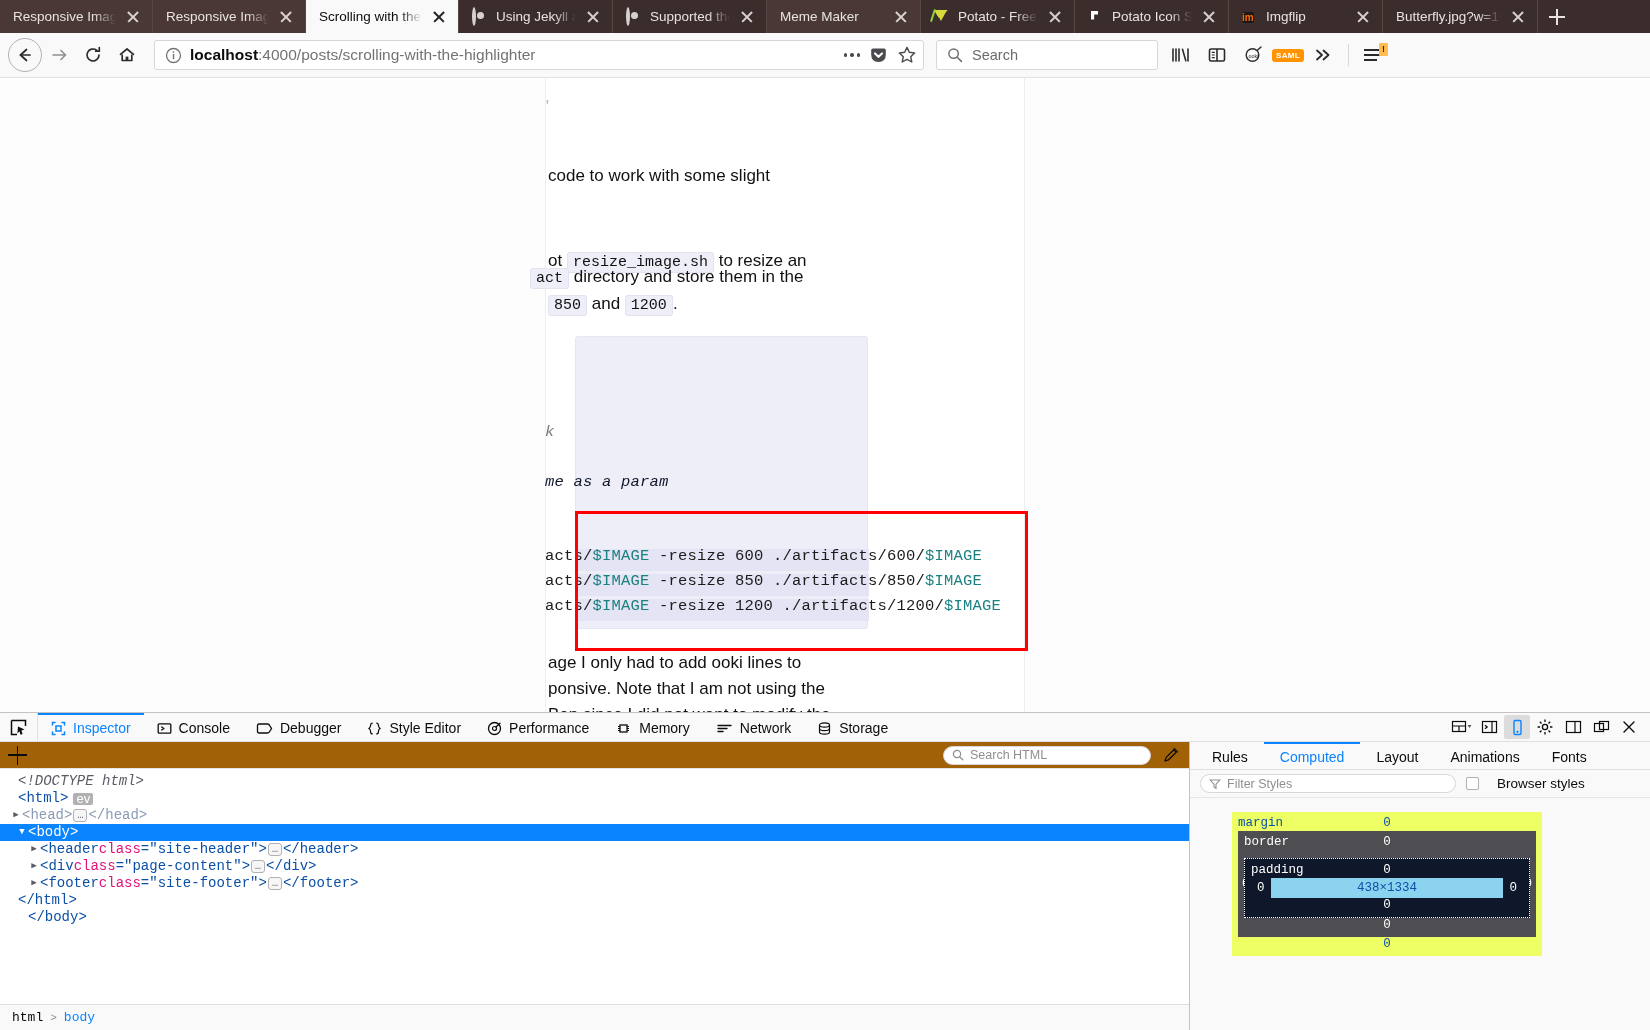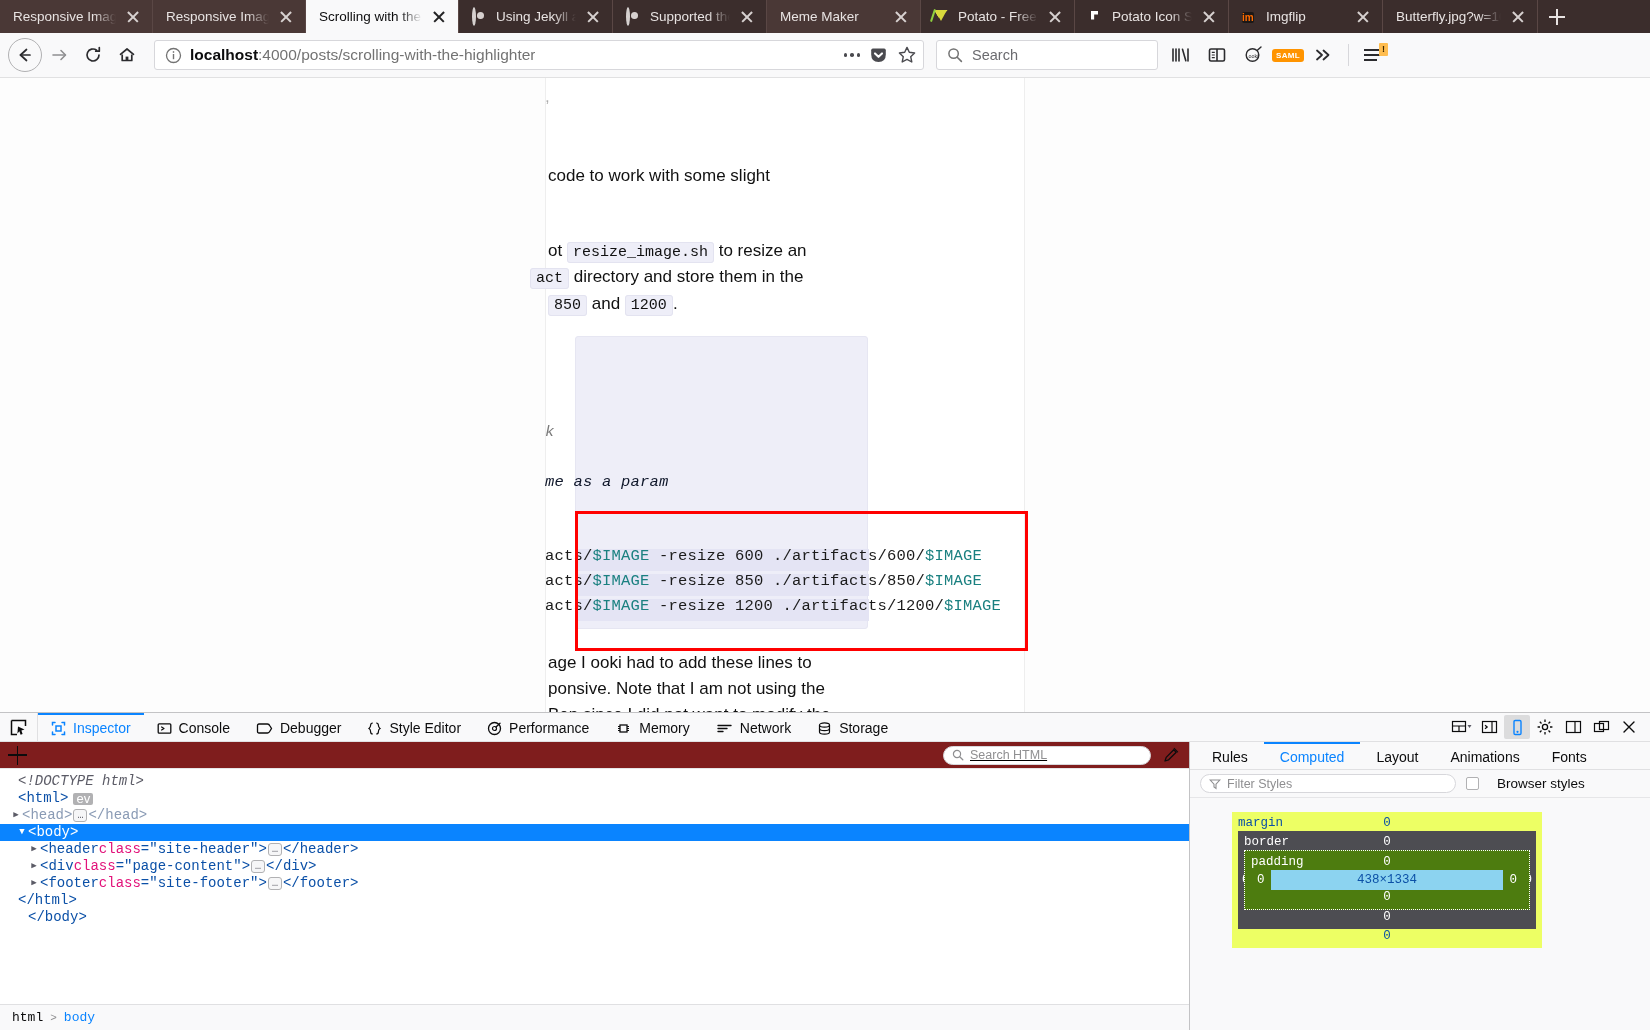--- a/index.html
+++ b/index.html
@@ -194,21 +194,21 @@
   .dt-ibtn {
     width: 26px; height: 24px; display:flex; align-items:center; justify-content:center;
     border-radius:2px;
   }
   .dt-ibtn.sel { background: #dcdcdd; color:#0a84ff; }
 
   .dt-body { flex: 1 1 auto; display: flex; min-height: 0; }
   .dt-left { flex: 1 1 auto; display:flex; flex-direction:column; min-width:0; border-right: 1px solid #c3c3c5;}
   .dt-subbar {
     height: 27px; display:flex; align-items:center; border-bottom:1px solid #e6e6e8;
-    background:#7f1d1d; padding: 0 8px; gap: 8px; text-decoration: underline;
+    background:#a16207; padding: 0 8px; gap: 8px;
   }
   .add-node { width:20px; height:20px; position:relative; }
   .add-node::before{content:"";position:absolute;left:0;top:9px;width:19px;height:1.8px;background:#0c0c0d;}
   .add-node::after{content:"";position:absolute;left:8.6px;top:0.5px;width:1.8px;height:19px;background:#0c0c0d;}
   .searchhtml {
     margin-left: auto; width: 208px; height: 19px; border: 1px solid #d7d7db;
     border-radius: 10px; background: #fff; display:flex; align-items:center;
     gap:6px; padding: 0 8px; font-size: 12.5px; color: #8f8f91;
   }
   .pencil { width: 22px; height:20px; display:flex; align-items:center; justify-content:center;}
@@ -271,21 +271,21 @@
   .chkbox { width:13px; height:13px; border:1px solid #b1b1b3; border-radius:2px; background:#fff;}
 
   
   .boxmodel-area { flex:1 1 auto; position: relative; }
   .bm {
     position:absolute; left: 42px; top: 14px; width: 310px;
     font-family:"Liberation Mono", monospace; font-size: 12.5px; color:#0b50a7;
   }
   .bm-margin { background:#edff64; padding: 4px 6px; position:relative; }
   .bm-border { background:#4d4d52; padding: 4px 6px; position:relative; color:#fff;}
-  .bm-padding { background:#4d7c0f; padding: 4px 6px; position:relative; border:1px dotted #fff;}
+  .bm-padding { background:#0f172a; padding: 4px 6px; position:relative; border:1px dotted #fff;margin-top:8px;}
   .bm-content {
     background:#8cd3f0; text-align:center; padding: 3px 0; color:#0b50a7;
   }
   .bm-lbl { display:block; }
   .bm-top { text-align:left; position:relative; height:15px;}
   .bm-top .t0 { position:absolute; left: 50%; transform: translateX(-50%); }
   .bm-bot { text-align:center; height:15px;}
   .bm-side-l, .bm-side-r { position:absolute; top:50%; transform:translateY(-50%); }
   .bm-side-l { left: 4px; } .bm-side-r { right: 4px; }
   .bm-margin > .bm-side-l { left: 6px; } .bm-margin > .bm-side-r { right: 6px; }
@@ -468,21 +468,21 @@
 
 <div class="viewport">
   <div class="page-col"></div>
 
   <div class="ptext" style="left:545px; top:6px; color:#111; opacity:.35;">,</div>
 
   <div class="ptext" style="left:548px; top:85px;">
     <span>code to work with some slight</span>
   </div>
 
-  <div class="ptext" style="left:548px; top:160px;">
+  <div class="ptext" style="left:548px; top:170px;">
     <span>ot</span>
     <code class="inl">resize_image.sh</code>
     <span>to resize an</span>
   </div>
 
   <div class="ptext" style="left:530px; top:186px;">
     <code class="inl">act</code>
     <span>directory and store them in the</span>
   </div>
 
@@ -507,21 +507,21 @@
   <div class="codeline" style="left:545px; top:494px;">
     <span>acts/</span><span class="var">$IMAGE</span><span> -resize 850 ./artifacts/850/</span><span class="var">$IMAGE</span>
   </div>
   <div class="codeline" style="left:545px; top:519px;">
     <span>acts/</span><span class="var">$IMAGE</span><span> -resize 1200 ./artifacts/1200/</span><span class="var">$IMAGE</span>
   </div>
 
   <div class="redbox"></div>
 
   <div class="ptext" style="left:548px; top:572px;">
-    <span>age I ooki had to add these lines to</span>
+    <span>age I only had to add ooki lines to</span>
   </div>
   <div class="ptext" style="left:548px; top:598px;">
     <span>ponsive. Note that I am not using the</span>
   </div>
   <div class="ptext" style="left:548px; top:624px;">
     <span>Ben since I did not want to modify the</span>
   </div>
 
 </div>
 

